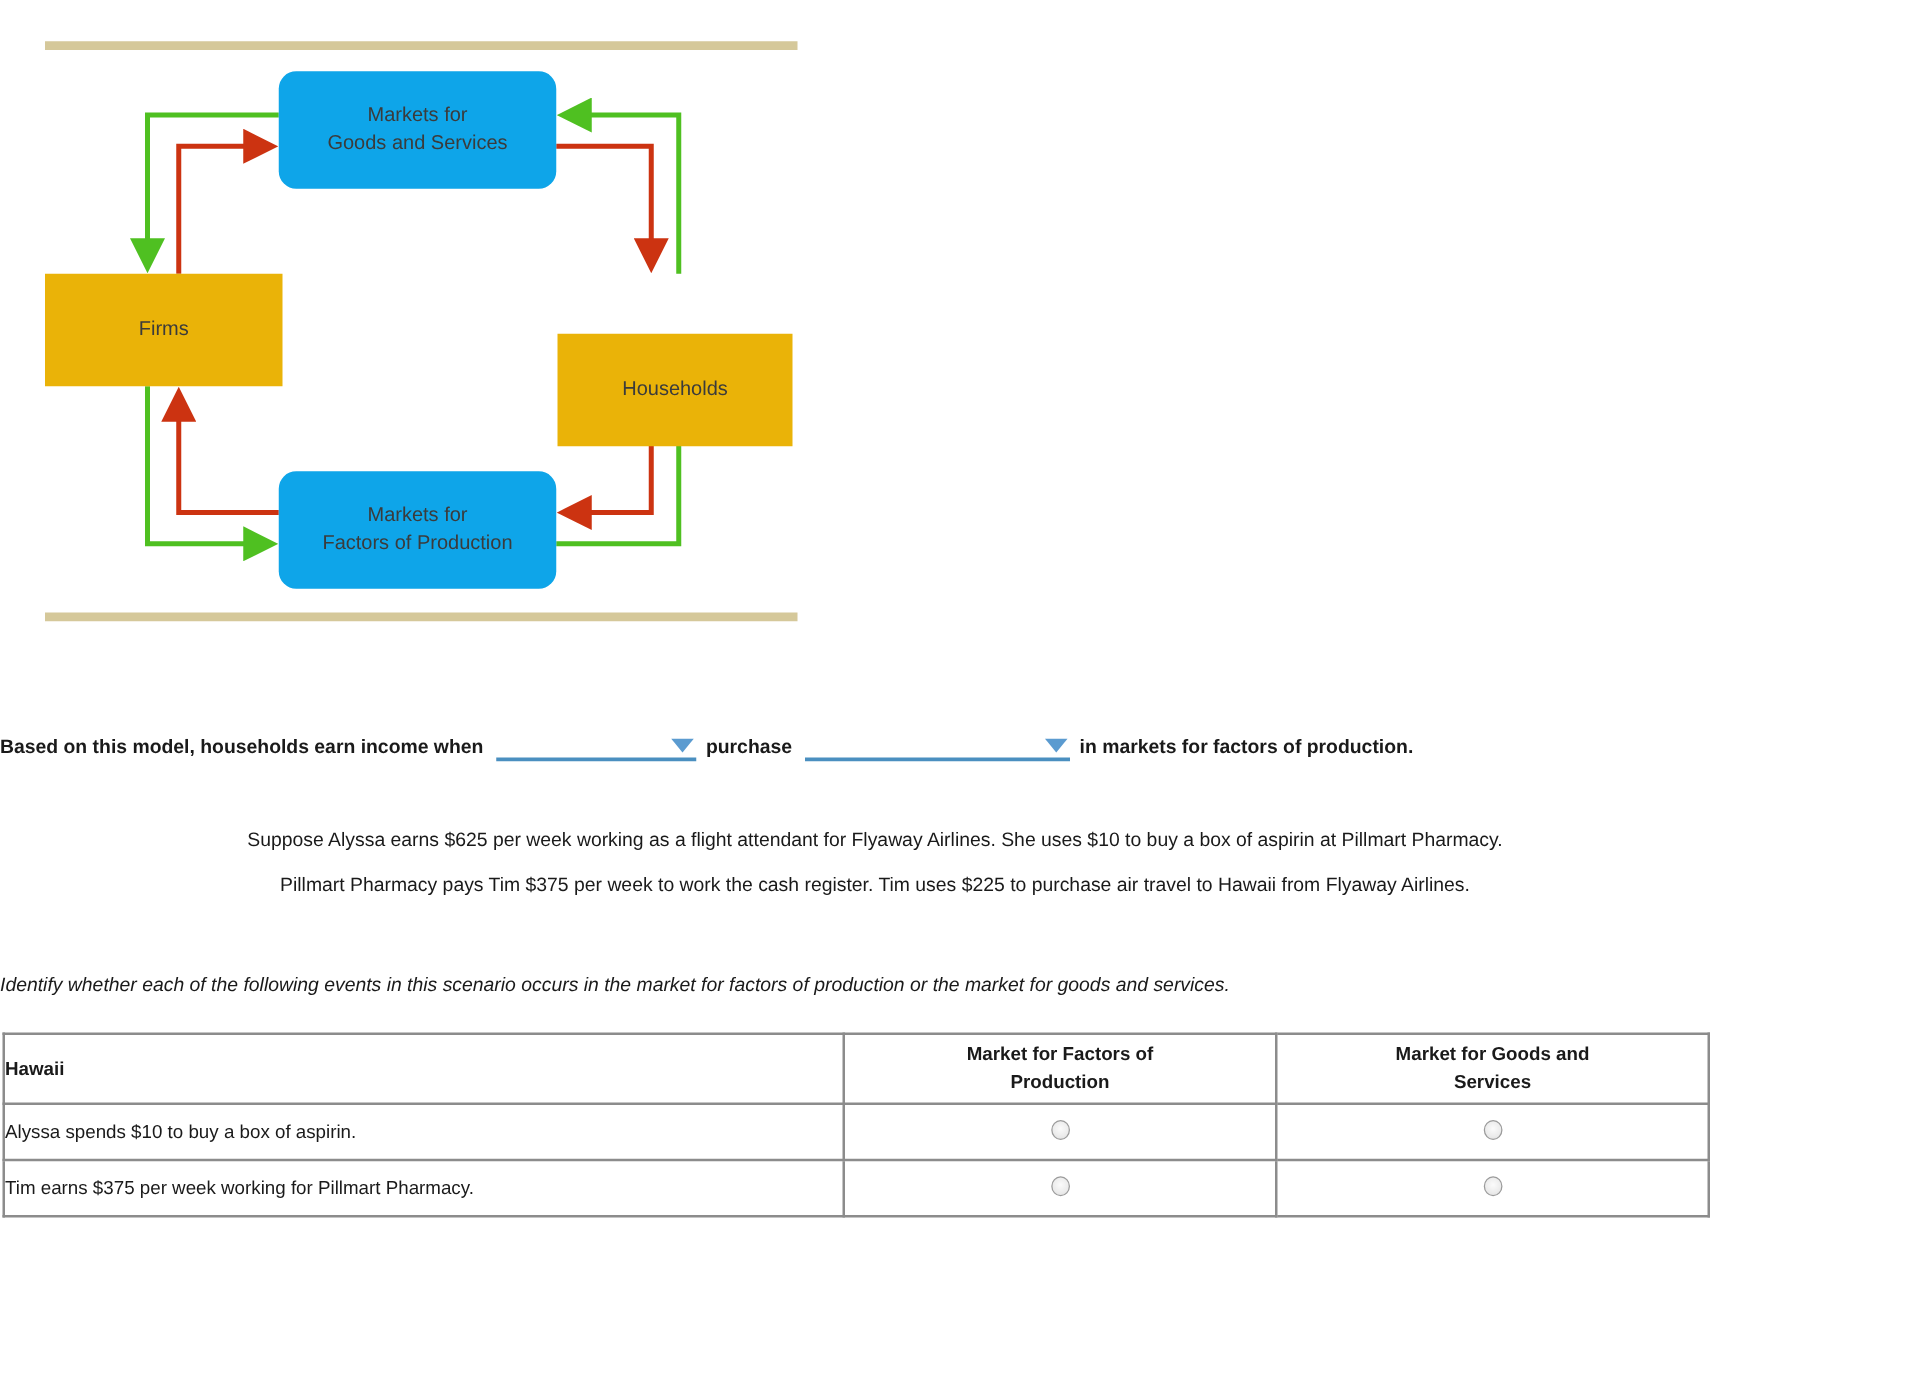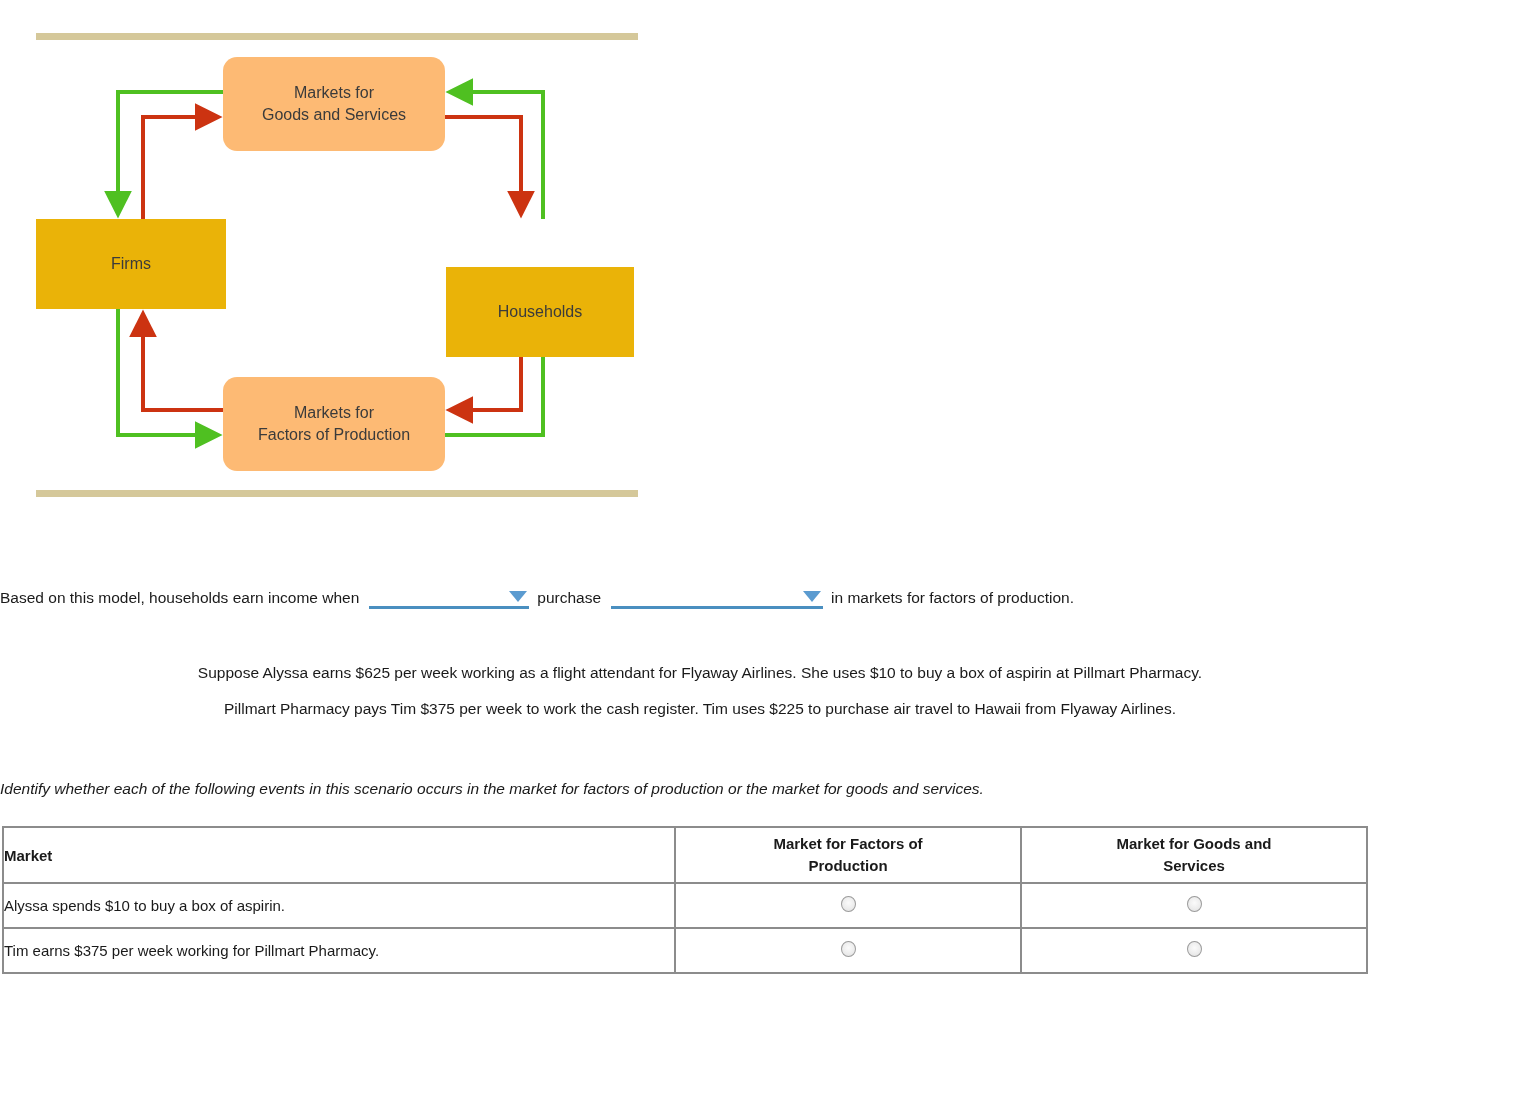--- a/index.html
+++ b/index.html
@@ -40,21 +40,21 @@
     display: flex;
     align-items: center;
     justify-content: center;
     text-align: center;
     line-height: 1.35;
     color: #3b3b3b;
     font-size: 16px;
     box-sizing: border-box;
   }
   .node-market {
-    background: #fdba74;
+    background: #0ea5e9;
     border-radius: 14px;
   }
   .node-agent {
     background: #eab308;
   }
   #node-goods   { left: 223px; top: 57px;  width: 222px; height: 94px; }
   #node-factors { left: 223px; top: 377px; width: 222px; height: 94px; }
   #node-firms   { left: 36px;  top: 219px; width: 190px; height: 90px; }
   #node-households { left: 446px; top: 219px; width: 188px; height: 90px; margin-top: 48px; }
 
@@ -72,21 +72,21 @@
     left: 0px;
     top: 583px;
     width: 1400px;
     height: 30px;
     display: flex;
     align-items: center;
     white-space: nowrap;
     font-size: 15.5px;
     color: #1a1a1a;
   }
-  .sentence-text { line-height: 1; }
+  .sentence-text { line-height: 1; font-weight: bold; }
   .dropdown {
     position: relative;
     display: inline-block;
     height: 22px;
     border-bottom: 3px solid #4a8fc0;
     margin: 0 6px;
     vertical-align: middle;
     box-sizing: border-box;
   }
   #dropdown-1 { width: 160px; margin-left: 10px; margin-right: 8px; }
@@ -267,21 +267,21 @@
 <div id="instruction">Identify whether each of the following events in this scenario occurs in the market for factors of production or the market for goods and services.</div>
 
 <table id="events-table">
   <colgroup>
     <col class="col-event">
     <col class="col-choice">
     <col class="col-choice">
   </colgroup>
   <thead>
     <tr>
-      <th class="hdr-event">Market</th>
+      <th class="hdr-event">Hawaii</th>
       <th class="hdr-choice">
         <span>Market for Factors of</span><br>
         <span>Production</span>
       </th>
       <th class="hdr-choice">
         <span>Market for Goods and</span><br>
         <span>Services</span>
       </th>
     </tr>
   </thead>

